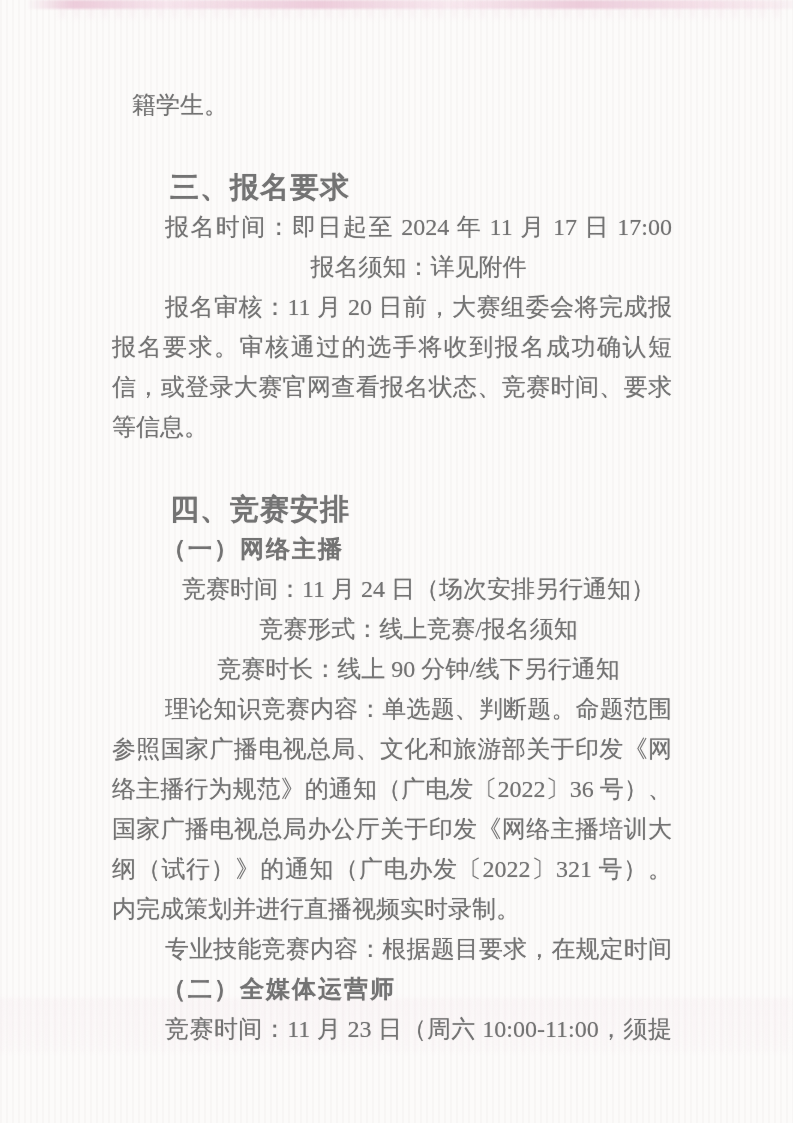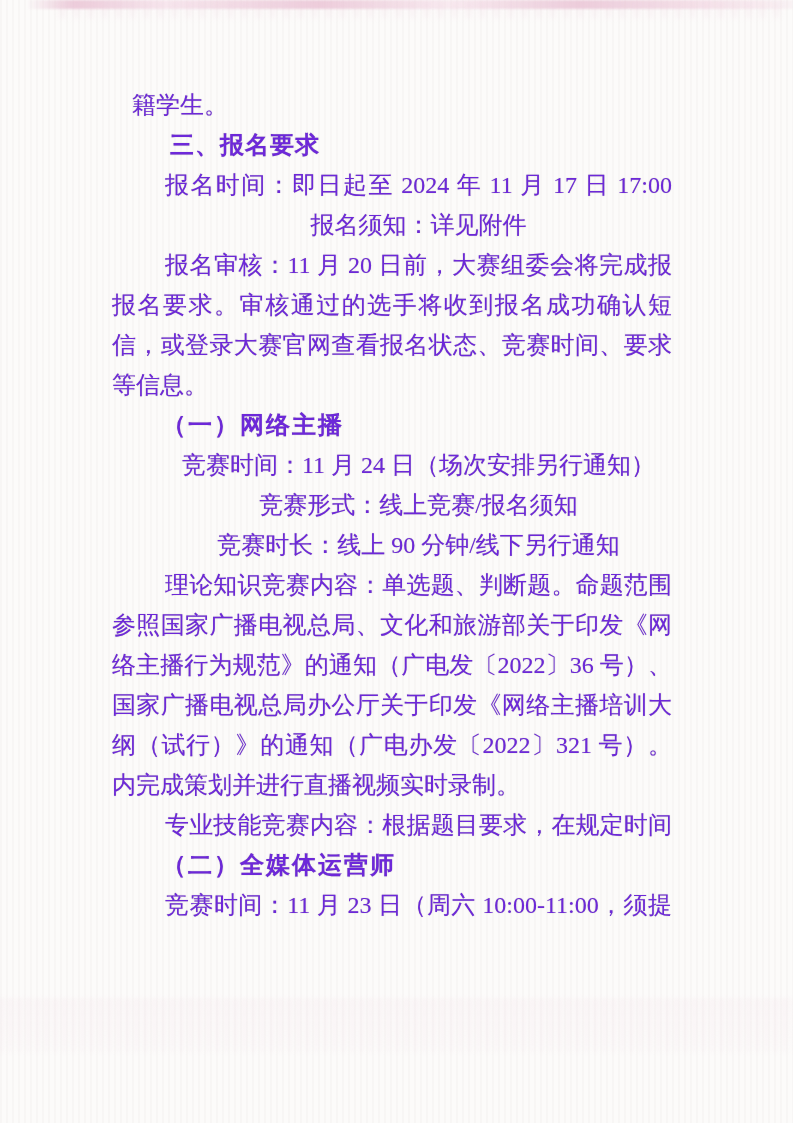--- a/index.html
+++ b/index.html
@@ -73,41 +73,42 @@
     filter: blur(2px);
     background:
       repeating-linear-gradient(90deg, rgba(238, 214, 226, 0.45) 0 3px, rgba(252, 250, 250, 0) 3px 9px),
       linear-gradient(180deg, rgba(244, 226, 234, 0.30), rgba(252, 250, 250, 0));
   }
   .content {
     position: absolute;
     top: 85px;
     left: 112px;
     width: 560px;
-    color: #6d28d9;
+    color: #737373;
     font-size: 24px;
     text-shadow: 0 0 1px rgba(45, 44, 42, 0.35);
   }
   .line {
     height: 40px;
     line-height: 40px;
   }
   .nowrap { white-space: nowrap; }
   .fill {
     text-align: justify;
     text-align-last: justify;
   }
   .indent { text-indent: 53px; text-align: center; }
   .body-first { text-indent: 20px; }
   .heading {
     font-family: "Liberation Sans", "DejaVu Sans", sans-serif;
     font-weight: 700;
-    font-size: 24px;
+    font-size: 29px;
     text-indent: 58px;
     letter-spacing: 1px;
+    margin-top: 42px;
   }
   .sub {
     font-weight: 700;
     text-indent: 50px;
     letter-spacing: 2px;
   }
 </style>
 </head>
 <body>
 
@@ -119,20 +120,21 @@
 
   <div class="content">
     <div class="line body-first nowrap">籍学生。</div>
     <div class="line heading nowrap">三、报名要求</div>
     <div class="line indent fill">报名时间：即日起至 2024 年 11 月 17 日 17:00</div>
     <div class="line indent nowrap">报名须知：详见附件</div>
     <div class="line indent fill">报名审核：11 月 20 日前，大赛组委会将完成报</div>
     <div class="line fill">报名要求。审核通过的选手将收到报名成功确认短</div>
     <div class="line fill">信，或登录大赛官网查看报名状态、竞赛时间、要求</div>
     <div class="line nowrap">等信息。</div>
+    <div class="line heading nowrap">四、竞赛安排</div>
     <div class="line sub nowrap">（一）网络主播</div>
     <div class="line indent nowrap">竞赛时间：11 月 24 日（场次安排另行通知）</div>
     <div class="line indent nowrap">竞赛形式：线上竞赛/报名须知</div>
     <div class="line indent nowrap">竞赛时长：线上 90 分钟/线下另行通知</div>
     <div class="line indent fill">理论知识竞赛内容：单选题、判断题。命题范围</div>
     <div class="line fill">参照国家广播电视总局、文化和旅游部关于印发《网</div>
     <div class="line fill">络主播行为规范》的通知（广电发〔2022〕36 号）、</div>
     <div class="line fill">国家广播电视总局办公厅关于印发《网络主播培训大</div>
     <div class="line fill">纲（试行）》的通知（广电办发〔2022〕321 号）。</div>
     <div class="line nowrap">内完成策划并进行直播视频实时录制。</div>

